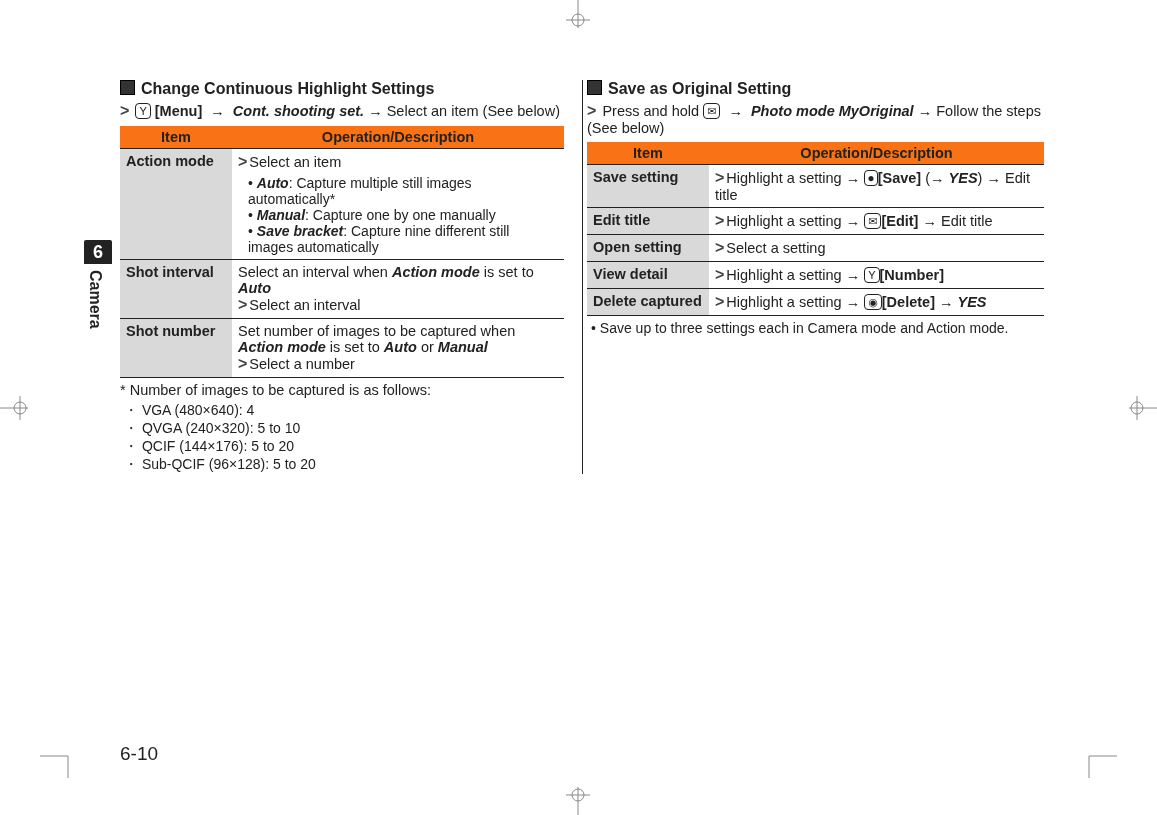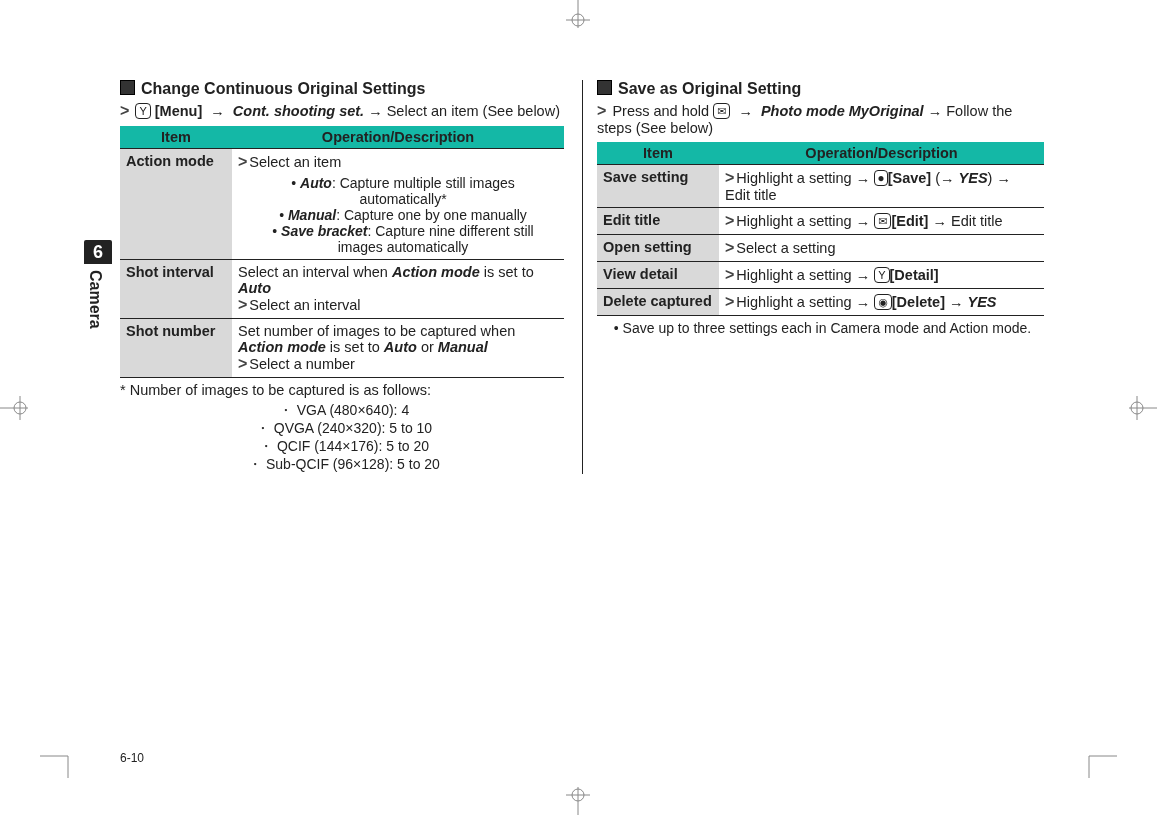--- a/index.html
+++ b/index.html
@@ -59,21 +59,21 @@
     display: flex;
     column-gap: 0;
   }
   .col {
     width: 462px;
     padding-right: 18px;
     box-sizing: border-box;
   }
   .col + .col {
     border-left: 1px solid #222;
-    padding-left: 14px;
+    padding-left: 4px;
     padding-right: 0;
   }
   .heading {
     font-weight: bold;
     color: #222;
     margin: 0 0 4px 0;
     font-size: 16px;
   }
   .heading .sq {
     display: inline-block;
@@ -106,21 +106,21 @@
   }
   .bold { font-weight: bold; }
   .italic { font-style: italic; }
   table {
     border-collapse: collapse;
     width: 100%;
     margin-top: 6px;
     margin-bottom: 4px;
   }
   th {
-    background: #14b8a6;
+    background: #f97316;
     font-weight: bold;
     font-size: 14.5px;
     padding: 3px 6px;
     border-bottom: 1px solid #222;
     text-align: center;
   }
   td {
     vertical-align: top;
     padding: 4px 6px;
     border-bottom: 1px solid #222;
@@ -131,37 +131,36 @@
     font-weight: bold;
     white-space: nowrap;
     width: 100px;
   }
   .col2 td.itemcol { width: 110px; }
   ul.notes {
     margin: 4px 0 0 0;
     padding: 0;
     list-style: none;
     font-size: 14px;
-    text-align: center;
   }
   ul.notes li.dot::before {
     content: "• ";
   }
   ul.notes li.dash::before {
     content: "・ ";
   }
   ul.notes li {
     padding-left: 4px;
   }
   .indent { margin-left: 18px; }
   .page-num {
     position: absolute;
     left: 120px;
     bottom: 50px;
-    font-size: 12px;
+    font-size: 19px;
   }
 </style>
 </head>
 <body>
 
 <div class="page">
 
   <svg class="reg" style="left:560px;top:0" width="36" height="36">
       <line x1="18" y1="0" x2="18" y2="28"></line>
       <line x1="6" y1="20" x2="30" y2="20"></line>
@@ -194,21 +193,21 @@
 
   <div class="tab">
     <div class="tab-num">6</div>
     <div class="tab-label">Camera</div>
   </div>
 
   <div class="columns">
 
     <div class="col">
       <div class="heading">
-        <span class="sq"></span><span>Change Continuous Original Settings</span>
+        <span class="sq"></span><span>Change Continuous Highlight Settings</span>
       </div>
       <div>
         <span class="chev">&gt;</span>
         <span class="softkey">Y</span>
         <span class="bold">[Menu]</span>
         <span class="arrow">→</span>
         <span class="bold italic">Cont. shooting set.</span>
         <span> →  Select an item (See below)</span>
       </div>
 
@@ -292,21 +291,21 @@
           </td>
         </tr>
         <tr>
           <td class="itemcol">Open setting</td>
           <td><span class="chev">&gt;</span><span>Select a setting</span></td>
         </tr>
         <tr>
           <td class="itemcol">View detail</td>
           <td>
             <span class="chev">&gt;</span><span>Highlight a setting → </span>
-            <span class="softkey">Y</span><span class="bold">[Detail]</span>
+            <span class="softkey">Y</span><span class="bold">[Number]</span>
           </td>
         </tr>
         <tr>
           <td class="itemcol">Delete captured</td>
           <td>
             <span class="chev">&gt;</span><span>Highlight a setting → </span>
             <span class="softkey">◉</span><span class="bold">[Delete]</span><span> → </span><span class="bold italic">YES</span>
           </td>
         </tr>
       </tbody>

